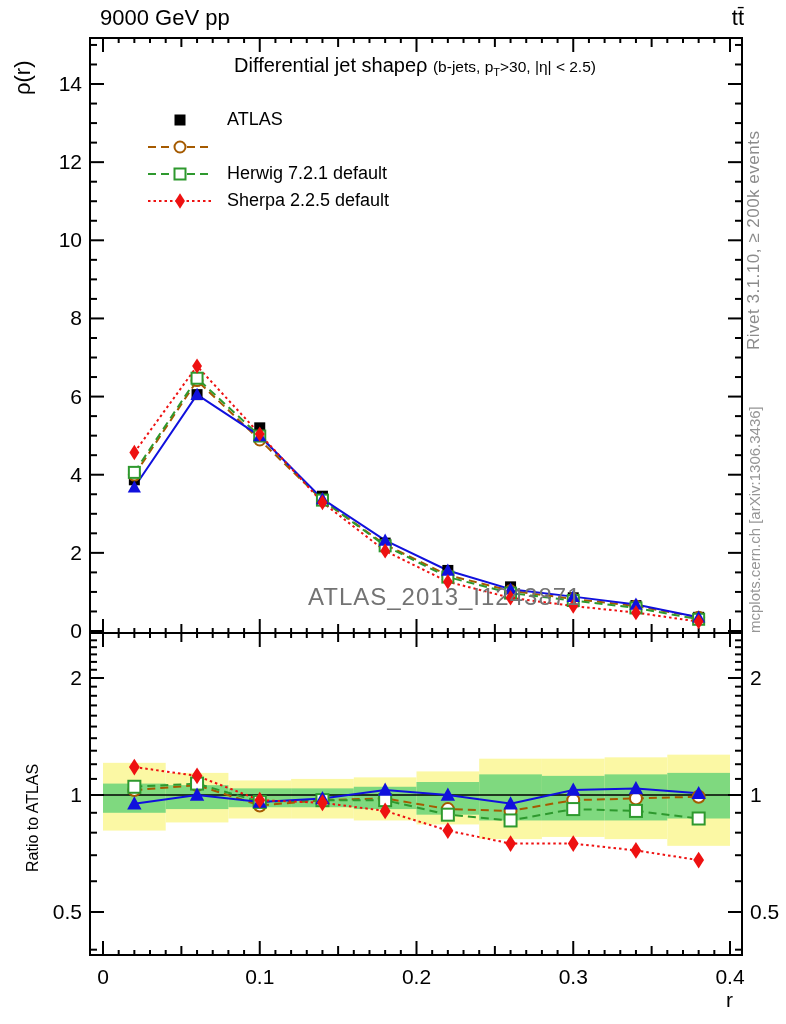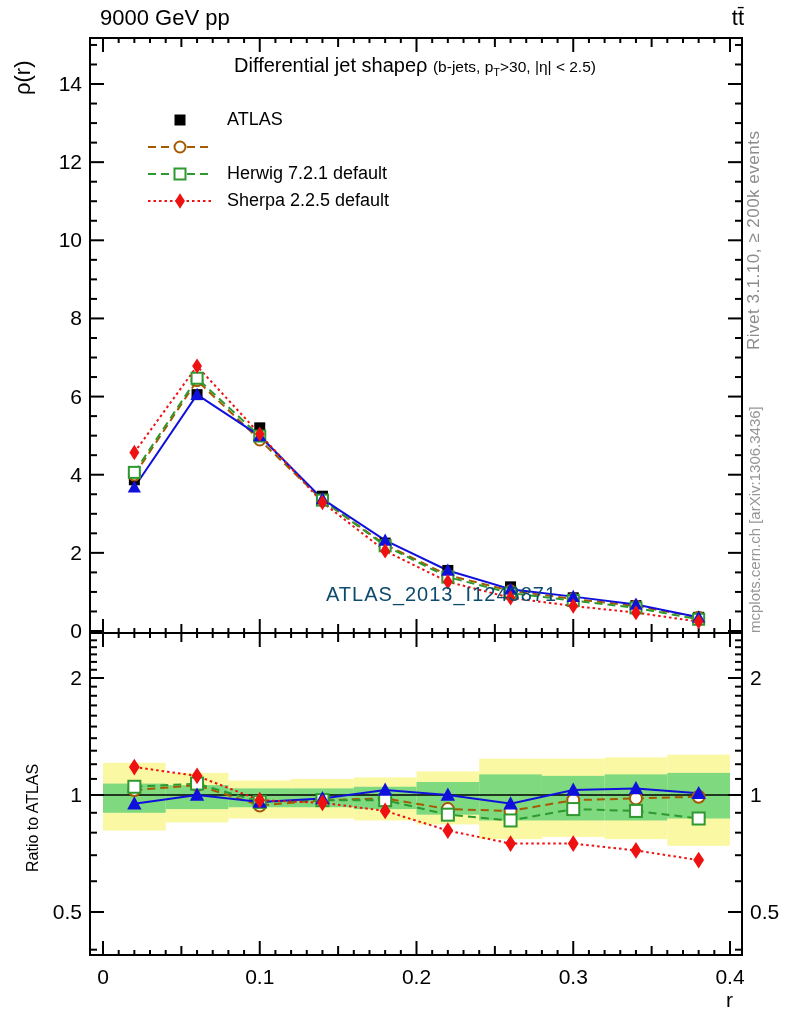--- a/index.html
+++ b/index.html
@@ -8,21 +8,21 @@
   .abs{position:absolute;white-space:nowrap;}
   .hdr-left{left:100px;top:5px;font-size:22px;}
   .hdr-right{right:42px;top:5px;font-size:22px;text-align:right;}
   .plot-title{left:90px;top:54px;width:650px;text-align:center;font-size:20px;}
   .plot-title .small{font-size:15.5px;}
   .plot-title sub{font-size:11px;}
   .ylabel-top{left:10px;top:95px;font-size:22px;transform:rotate(-90deg);transform-origin:0 0;}
   .ylabel-ratio{left:24px;top:872px;font-size:16px;transform:rotate(-90deg);transform-origin:0 0;}
   .note-top{left:744px;top:350px;font-size:17px;color:#8c8c8c;transform:rotate(-90deg);transform-origin:0 0;letter-spacing:.5px;}
   .note-bottom{left:746px;top:633px;font-size:15px;color:#969696;transform:rotate(-90deg);transform-origin:0 0;}
-  .watermark{left:326px;top:583px;font-size:20px;color:#0c4a6e;letter-spacing:1px;}
+  .watermark{left:308px;top:583px;font-size:24px;color:#737373;letter-spacing:1px;}
   .xlabel{left:726px;top:988px;font-size:21px;}
   .legend{left:146px;top:109px;}
   .legend-row{display:flex;height:27px;}
   .legend-swatch{width:68px;height:22px;flex:0 0 68px;margin-right:13px;}
   .legend-label{font-size:18px;}
   svg.chart{position:absolute;left:0;top:0;}
 </style>
 </head>
 <body>
 

